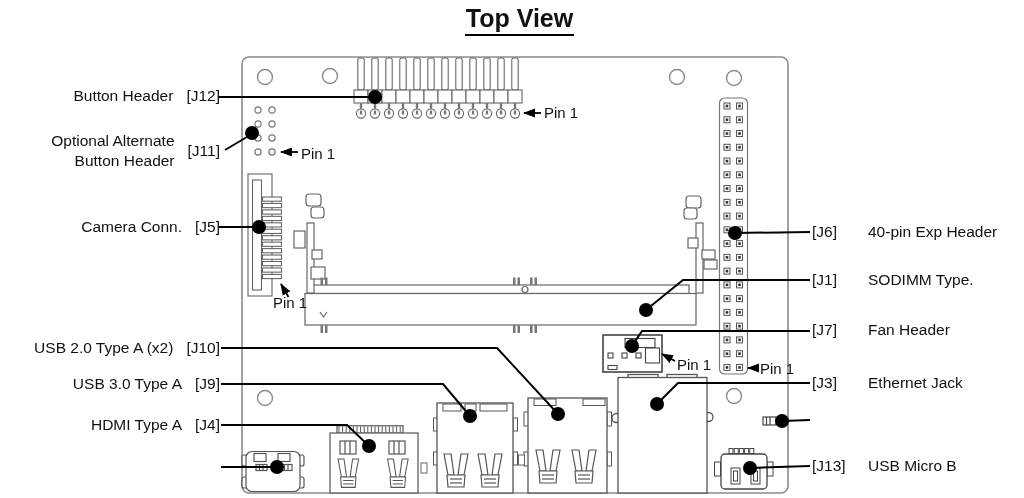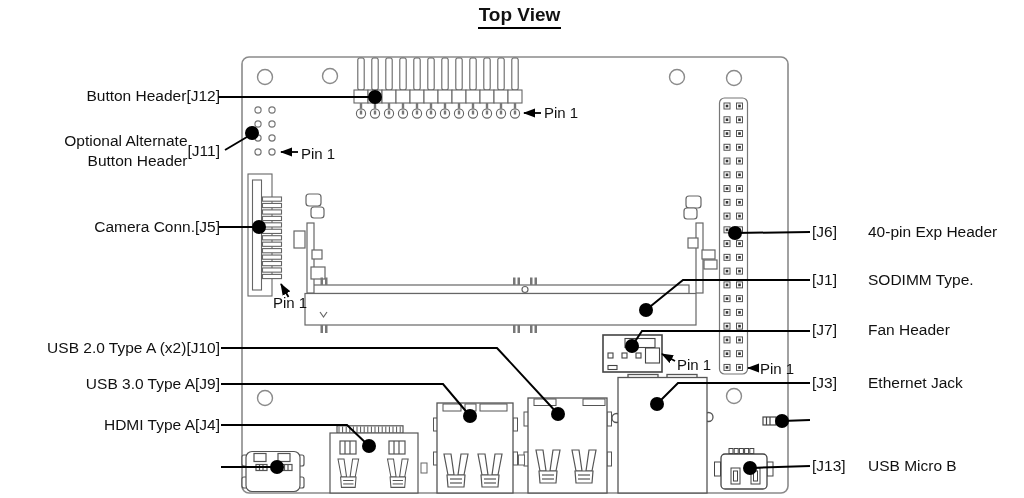--- a/index.html
+++ b/index.html
@@ -1,23 +1,23 @@
 <!DOCTYPE html>
 <html><head>
 <meta charset="utf-8">
 <style>
   html,body{margin:0;padding:0;background:#ffffff;}
   #canvas{position:relative;width:1024px;height:498px;background:#fff;
     font-family:"Liberation Sans", sans-serif;color:#111;overflow:hidden;}
   #board-svg{position:absolute;left:0;top:0;}
   .title{position:absolute;left:447px;top:4px;width:145px;text-align:center;
-    font-size:19px;font-weight:bold;}
+    font-size:25px;font-weight:bold;}
   .title span{display:inline-block;border-bottom:2.2px solid #000;padding:0 1px 1px 1px;}
   .llabel{position:absolute;width:220px;display:flex;justify-content:flex-end;
-    align-items:center;font-size:15.5px;transform:translateY(-50%);}
+    align-items:center;gap:13px;font-size:15.5px;transform:translateY(-50%);}
   .llabel .nm{text-align:right;line-height:20px;}
   .llabel .nm span{display:block;}
   .rlabel{position:absolute;left:812px;display:flex;align-items:center;
     font-size:15.5px;transform:translateY(-50%);}
   .rlabel .ref{min-width:56px;}
   .pin1{position:absolute;font-size:15px;transform:translateY(-50%);white-space:nowrap;}
 </style>
 </head>
 <body>
 

